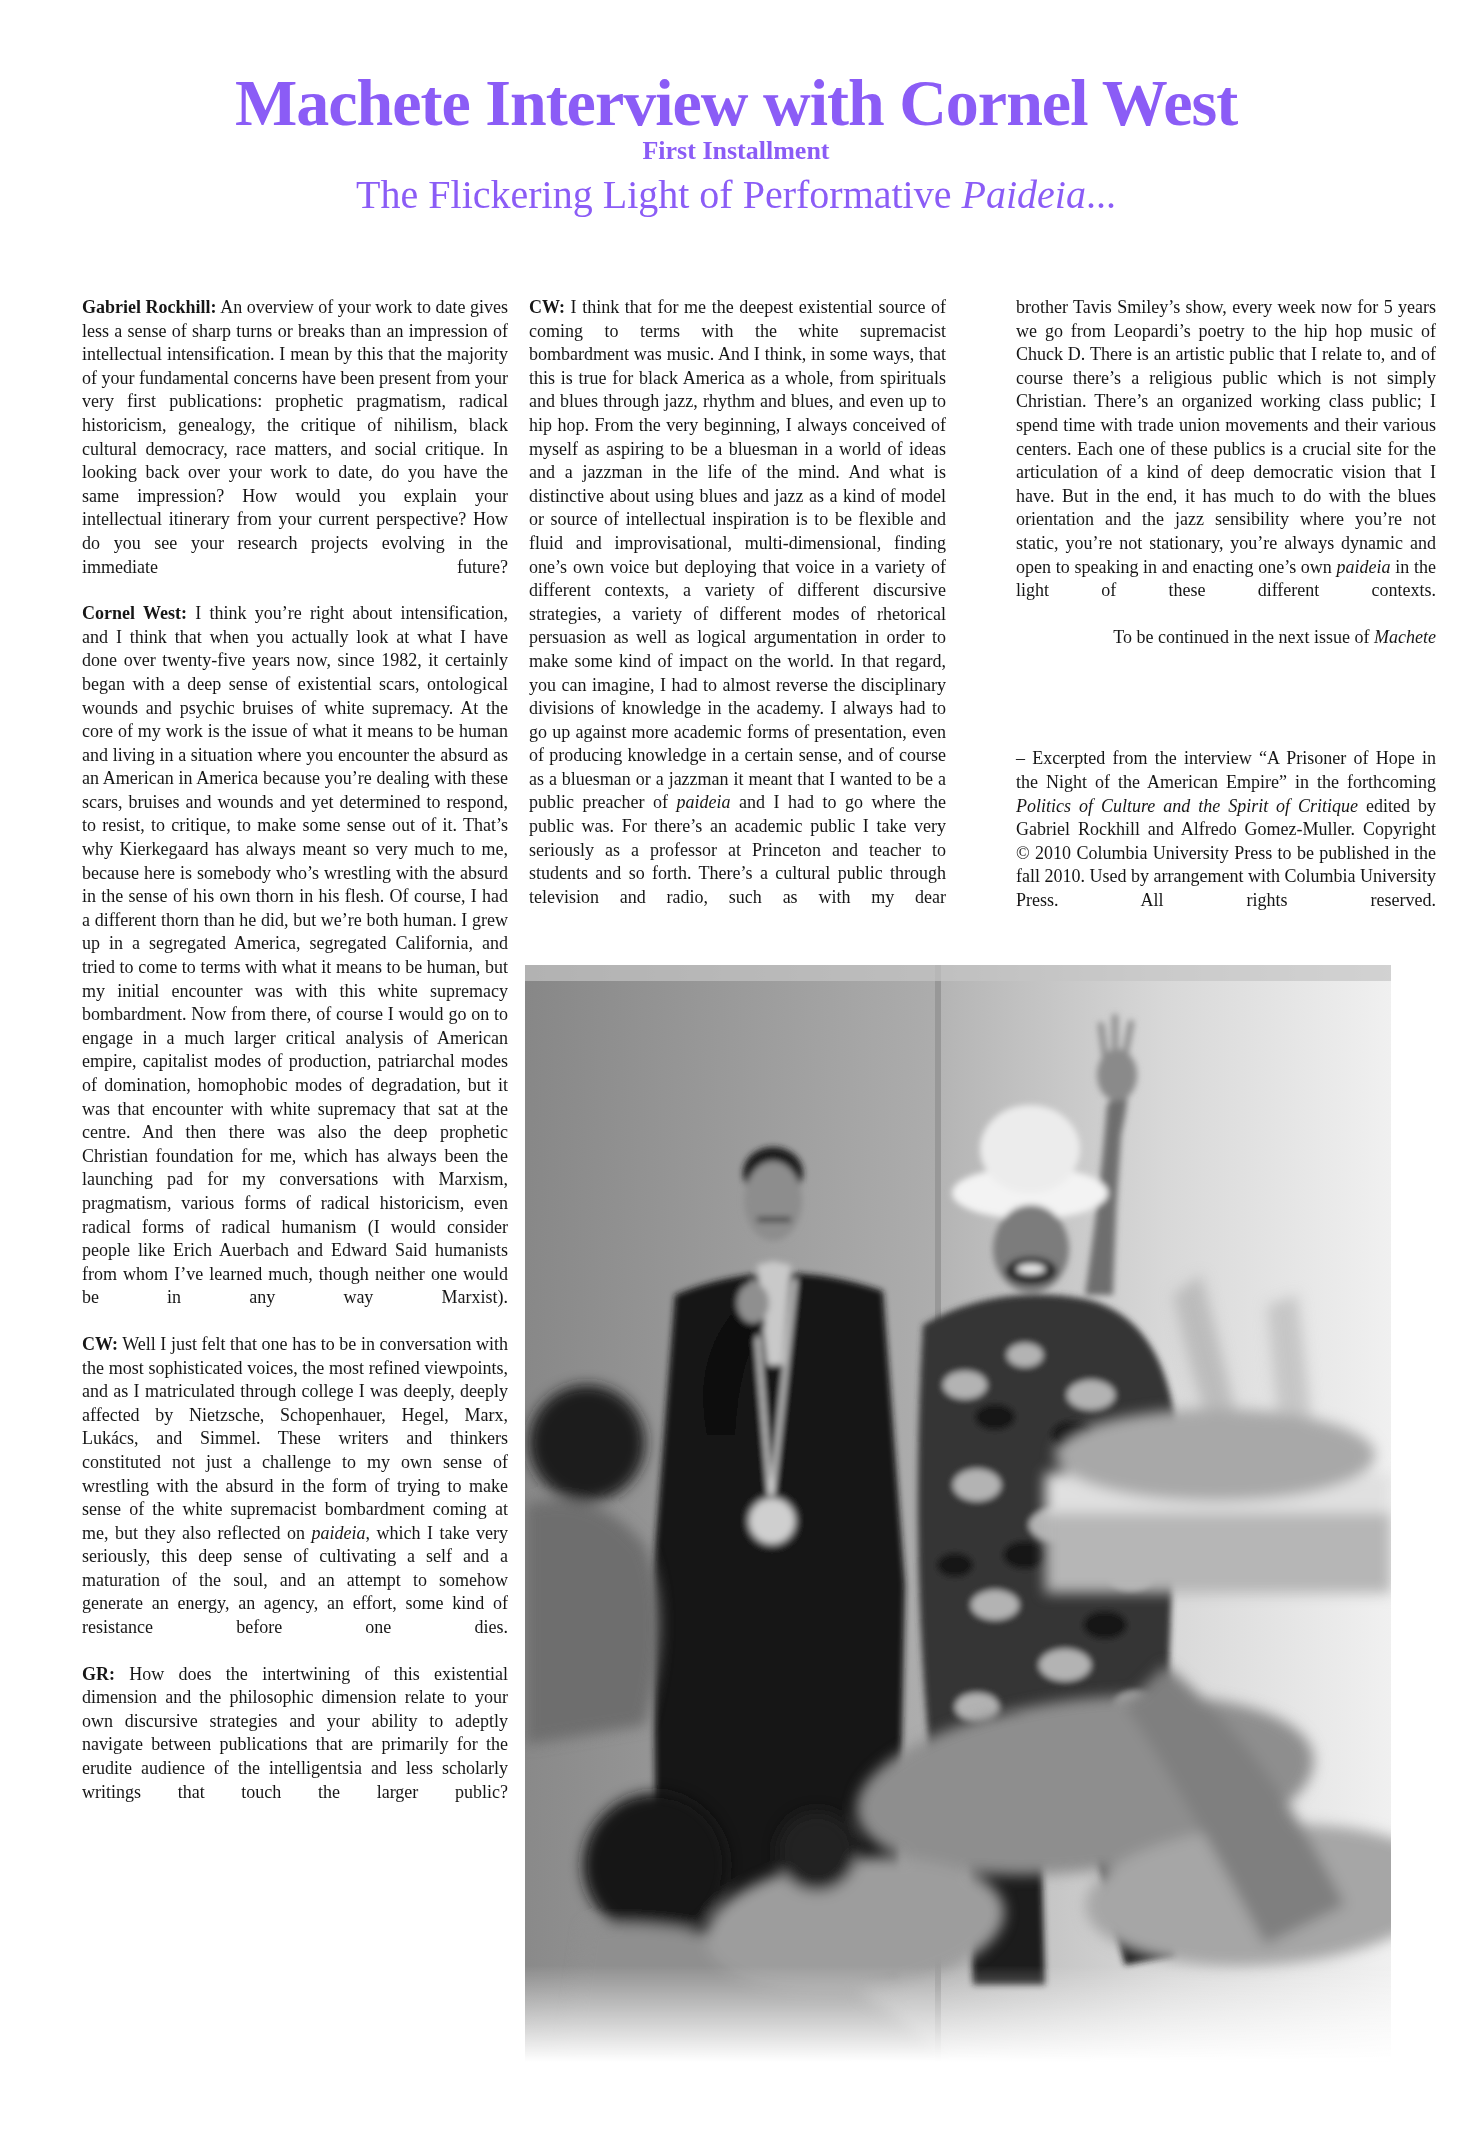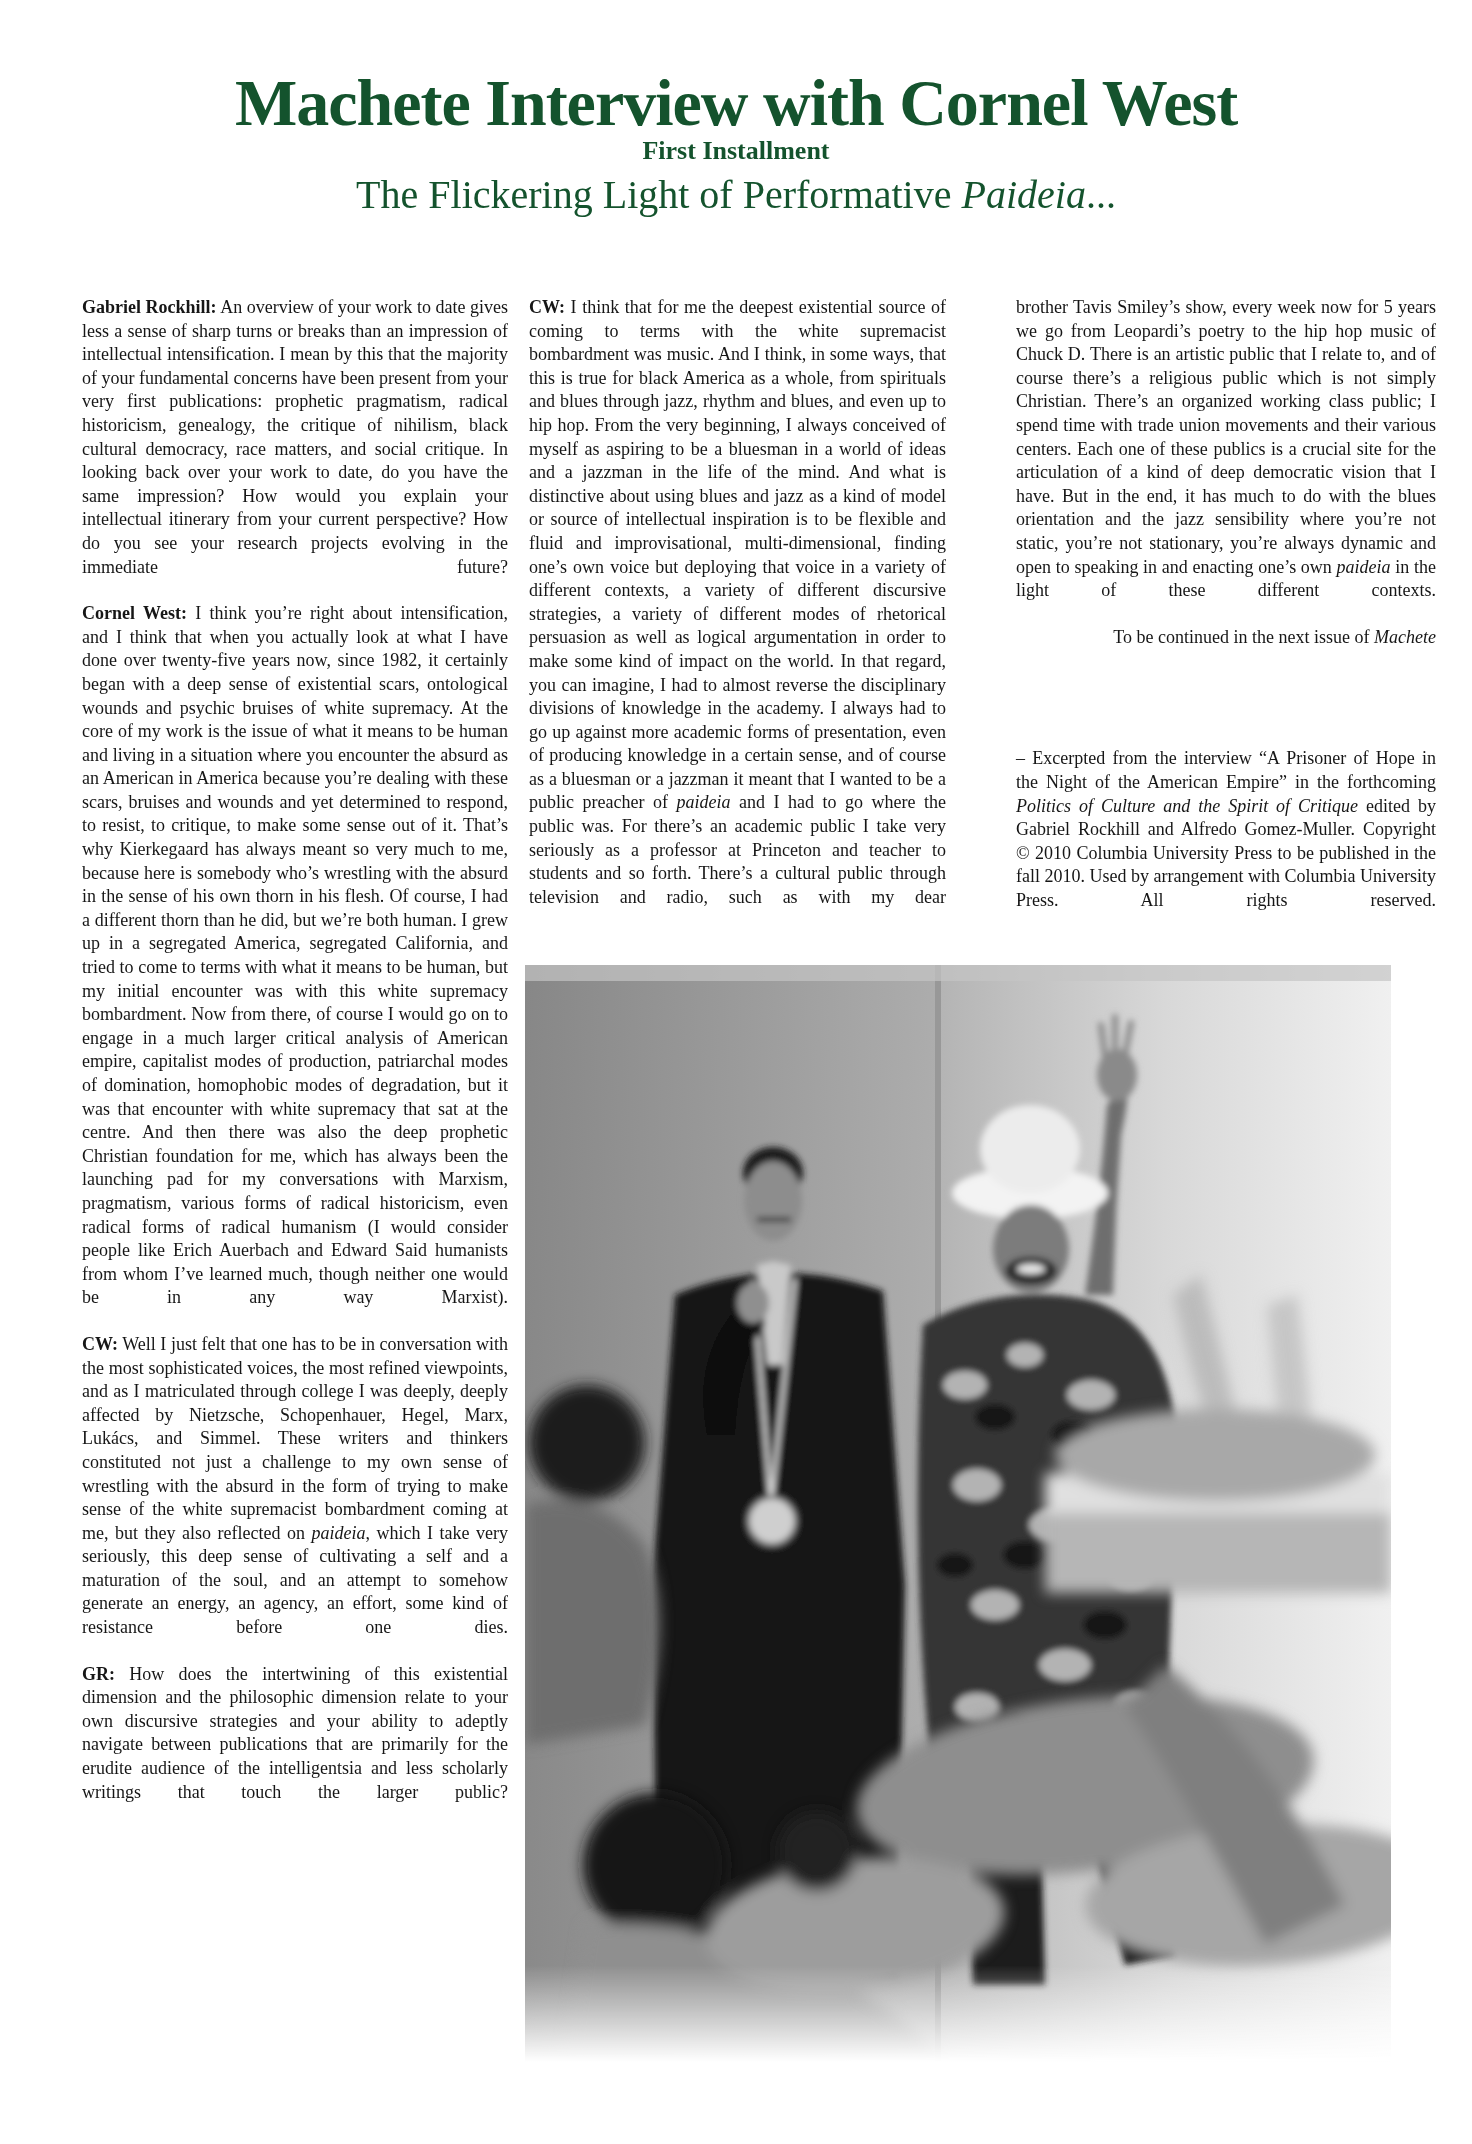--- a/index.html
+++ b/index.html
@@ -1,20 +1,20 @@
 <!DOCTYPE html>
 <html><head>
 <meta charset="utf-8">
 <style>
   html,body{margin:0;padding:0;background:#e8e8e8;}
   .page{
     position:relative;width:1472px;height:2144px;background:#ffffff;
     font-family:"Liberation Serif", serif;color:#161616;overflow:hidden;margin:0 auto;
   }
-  .hdr{position:absolute;left:0;top:68px;width:100%;text-align:center;color:#14532d;}
+  .hdr{position:absolute;left:0;top:68px;width:100%;text-align:center;color:#8b5cf6;}
   .title{font-size:66px;font-weight:bold;letter-spacing:-1px;line-height:1.05;margin:0;}
   .inst{font-size:26px;font-weight:bold;line-height:1.1;}
   .hl{font-size:40px;font-weight:normal;line-height:50px;margin-top:4px;}
   .col{position:absolute;top:296px;}
   #col1{left:78px;width:430px;}
   #col2{left:525px;width:421px;}
   #col3{left:1012px;width:424px;}
   .col p{
     margin:0 0 23px 4px;font-size:18px;line-height:23.6px;
     text-align:justify;text-align-last:justify;hyphens:none;

